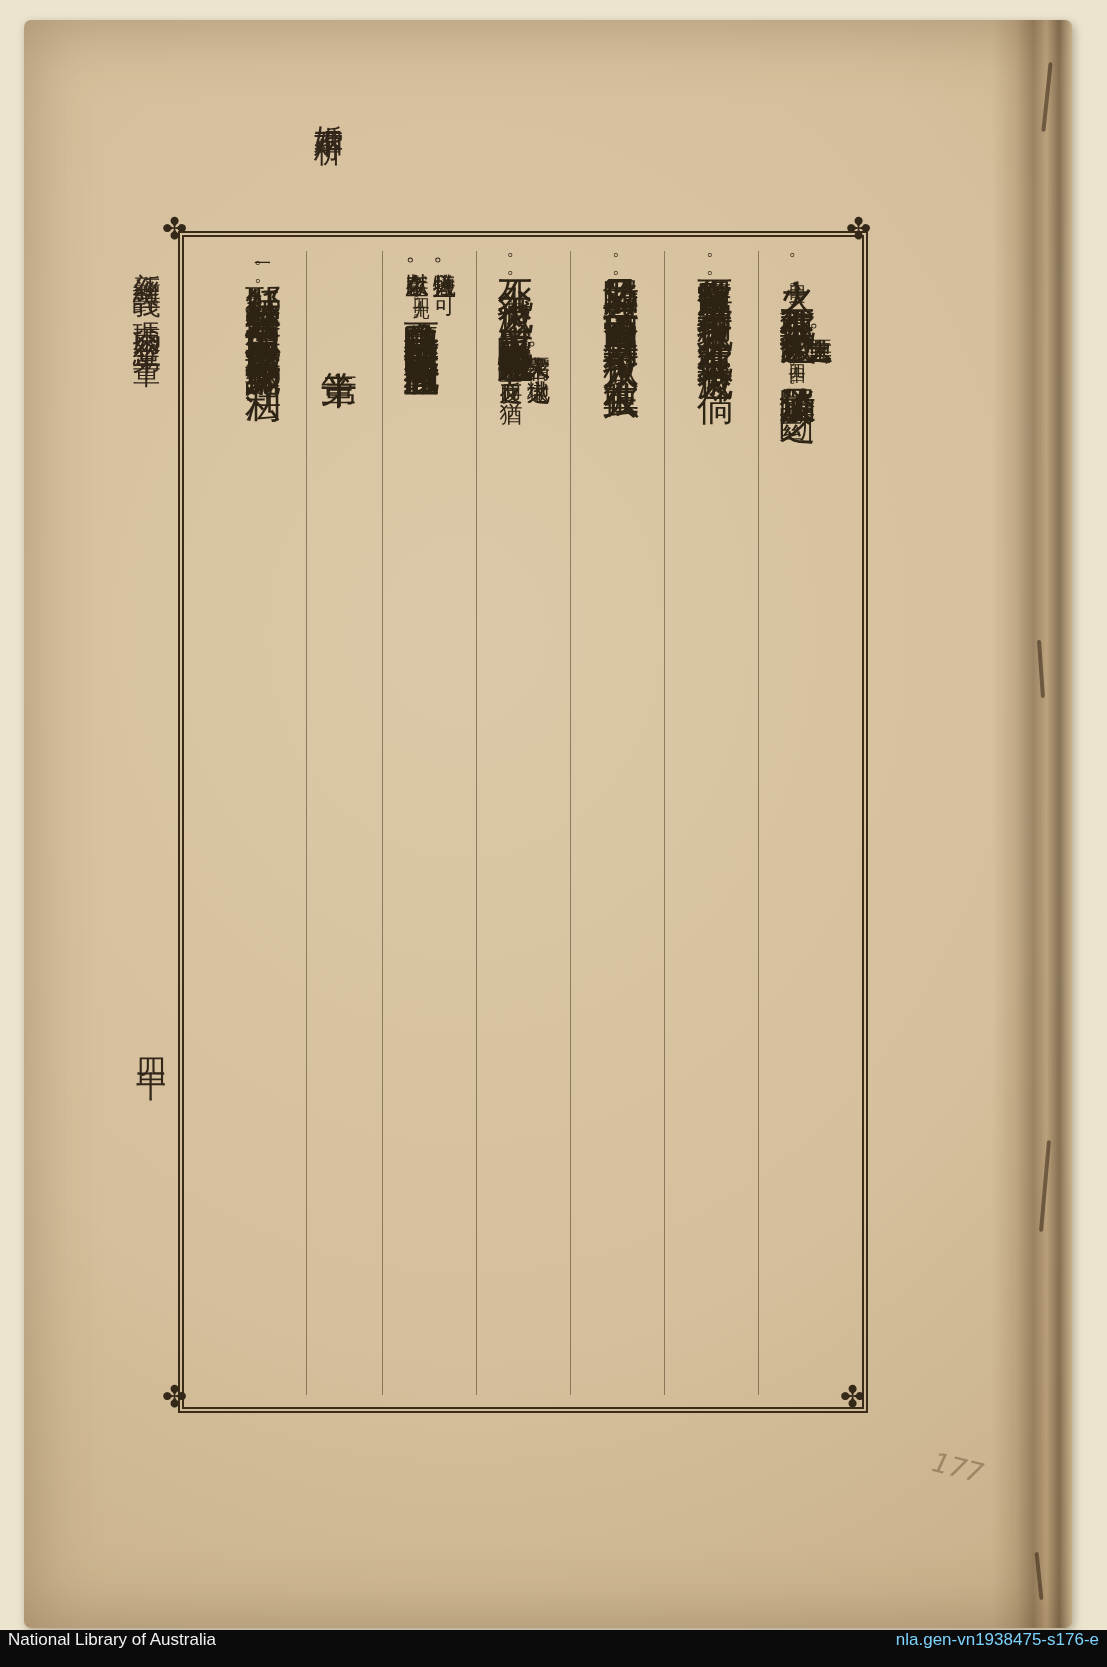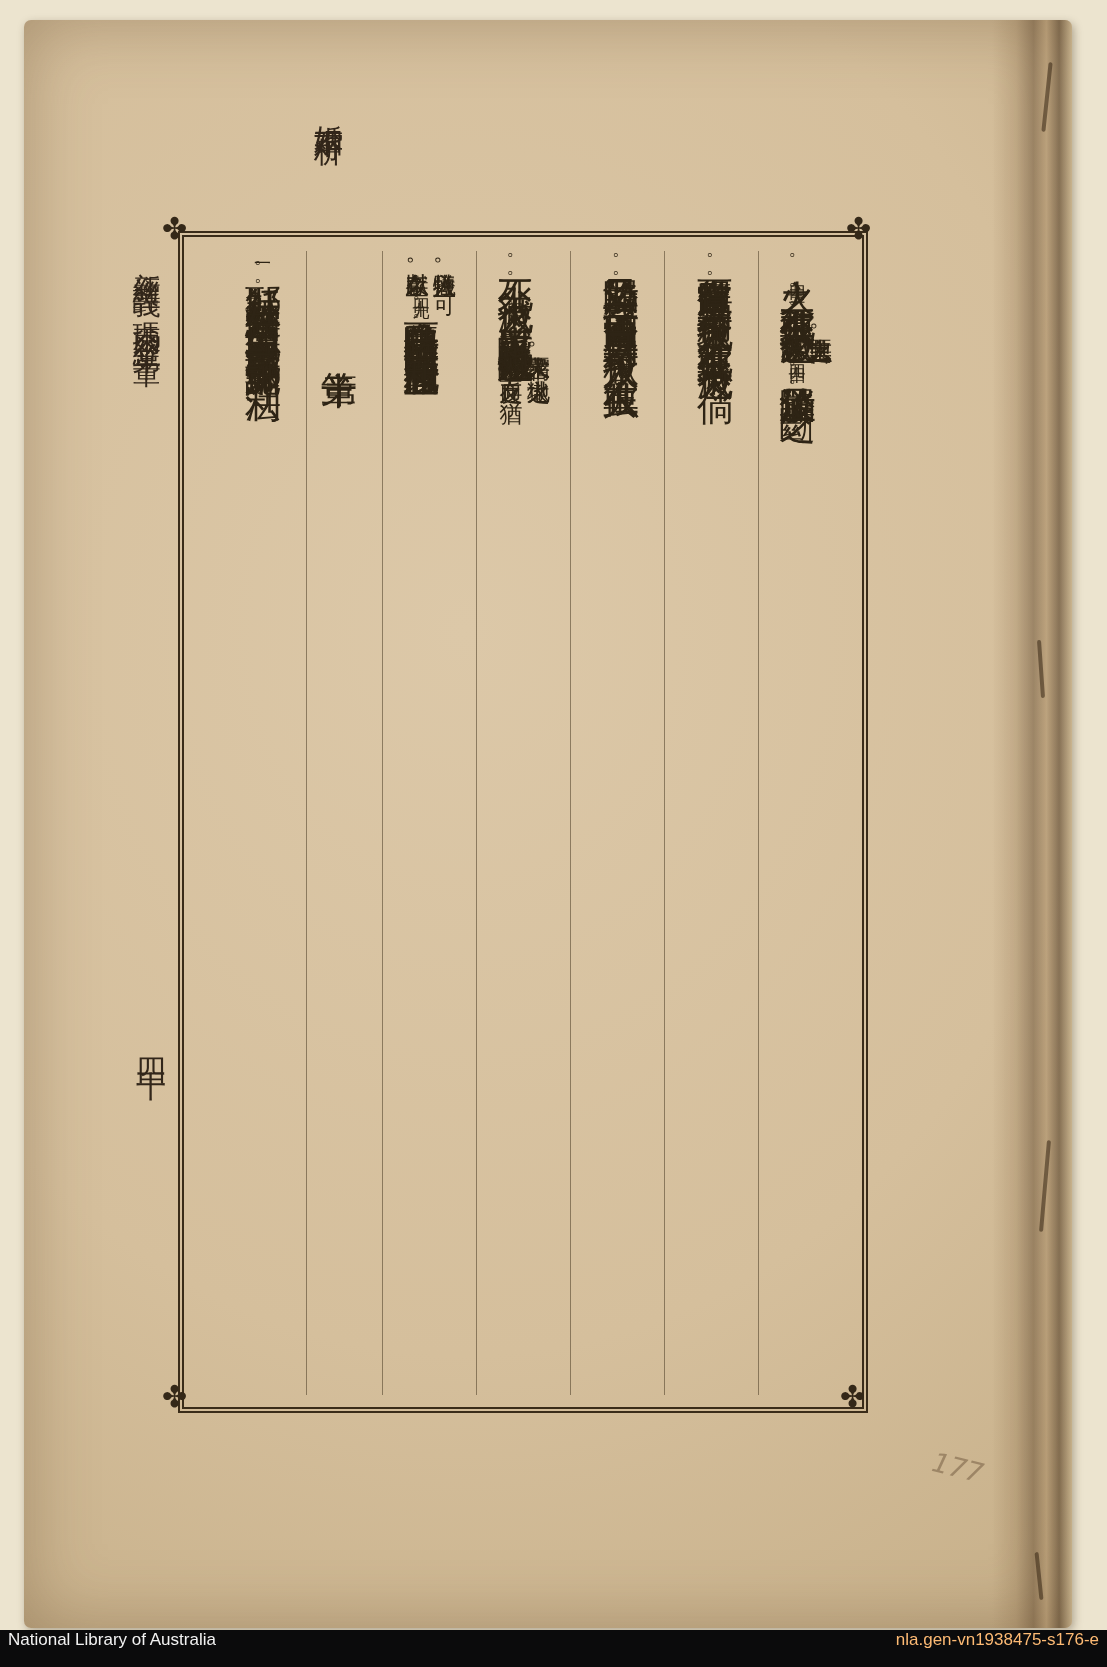--- a/index.html
+++ b/index.html
@@ -62,21 +62,21 @@
     color:rgba(110,85,60,.5); transform:rotate(14deg);
     font-family:"DejaVu Sans","Liberation Sans",sans-serif;
   }
   .bar {
     position:absolute; left:0; bottom:0; width:100%; height:37px;
     background:#0b0b0c; color:#f2f2f2;
     font-family:"Liberation Sans","DejaVu Sans",sans-serif; font-size:17px;
     display:flex; justify-content:space-between; 
     box-sizing:border-box; padding:0 8px;
   }
-  .bar .id { color:#fdba74; }
+  .bar .id { color:#7dd3fc; }
 </style>
 </head>
 <body>
 
 <div class="paper"></div>
 <div class="binding"></div>
 <div class="stitch" style="right:58px; top:62px;  height:70px; transform:rotate(6deg);"></div>
 <div class="stitch" style="right:64px; top:640px; height:58px; transform:rotate(-4deg);"></div>
 <div class="stitch" style="right:60px; top:1140px;height:92px; transform:rotate(5deg);"></div>
 <div class="stitch" style="right:66px; top:1552px;height:48px; transform:rotate(-6deg);"></div>

